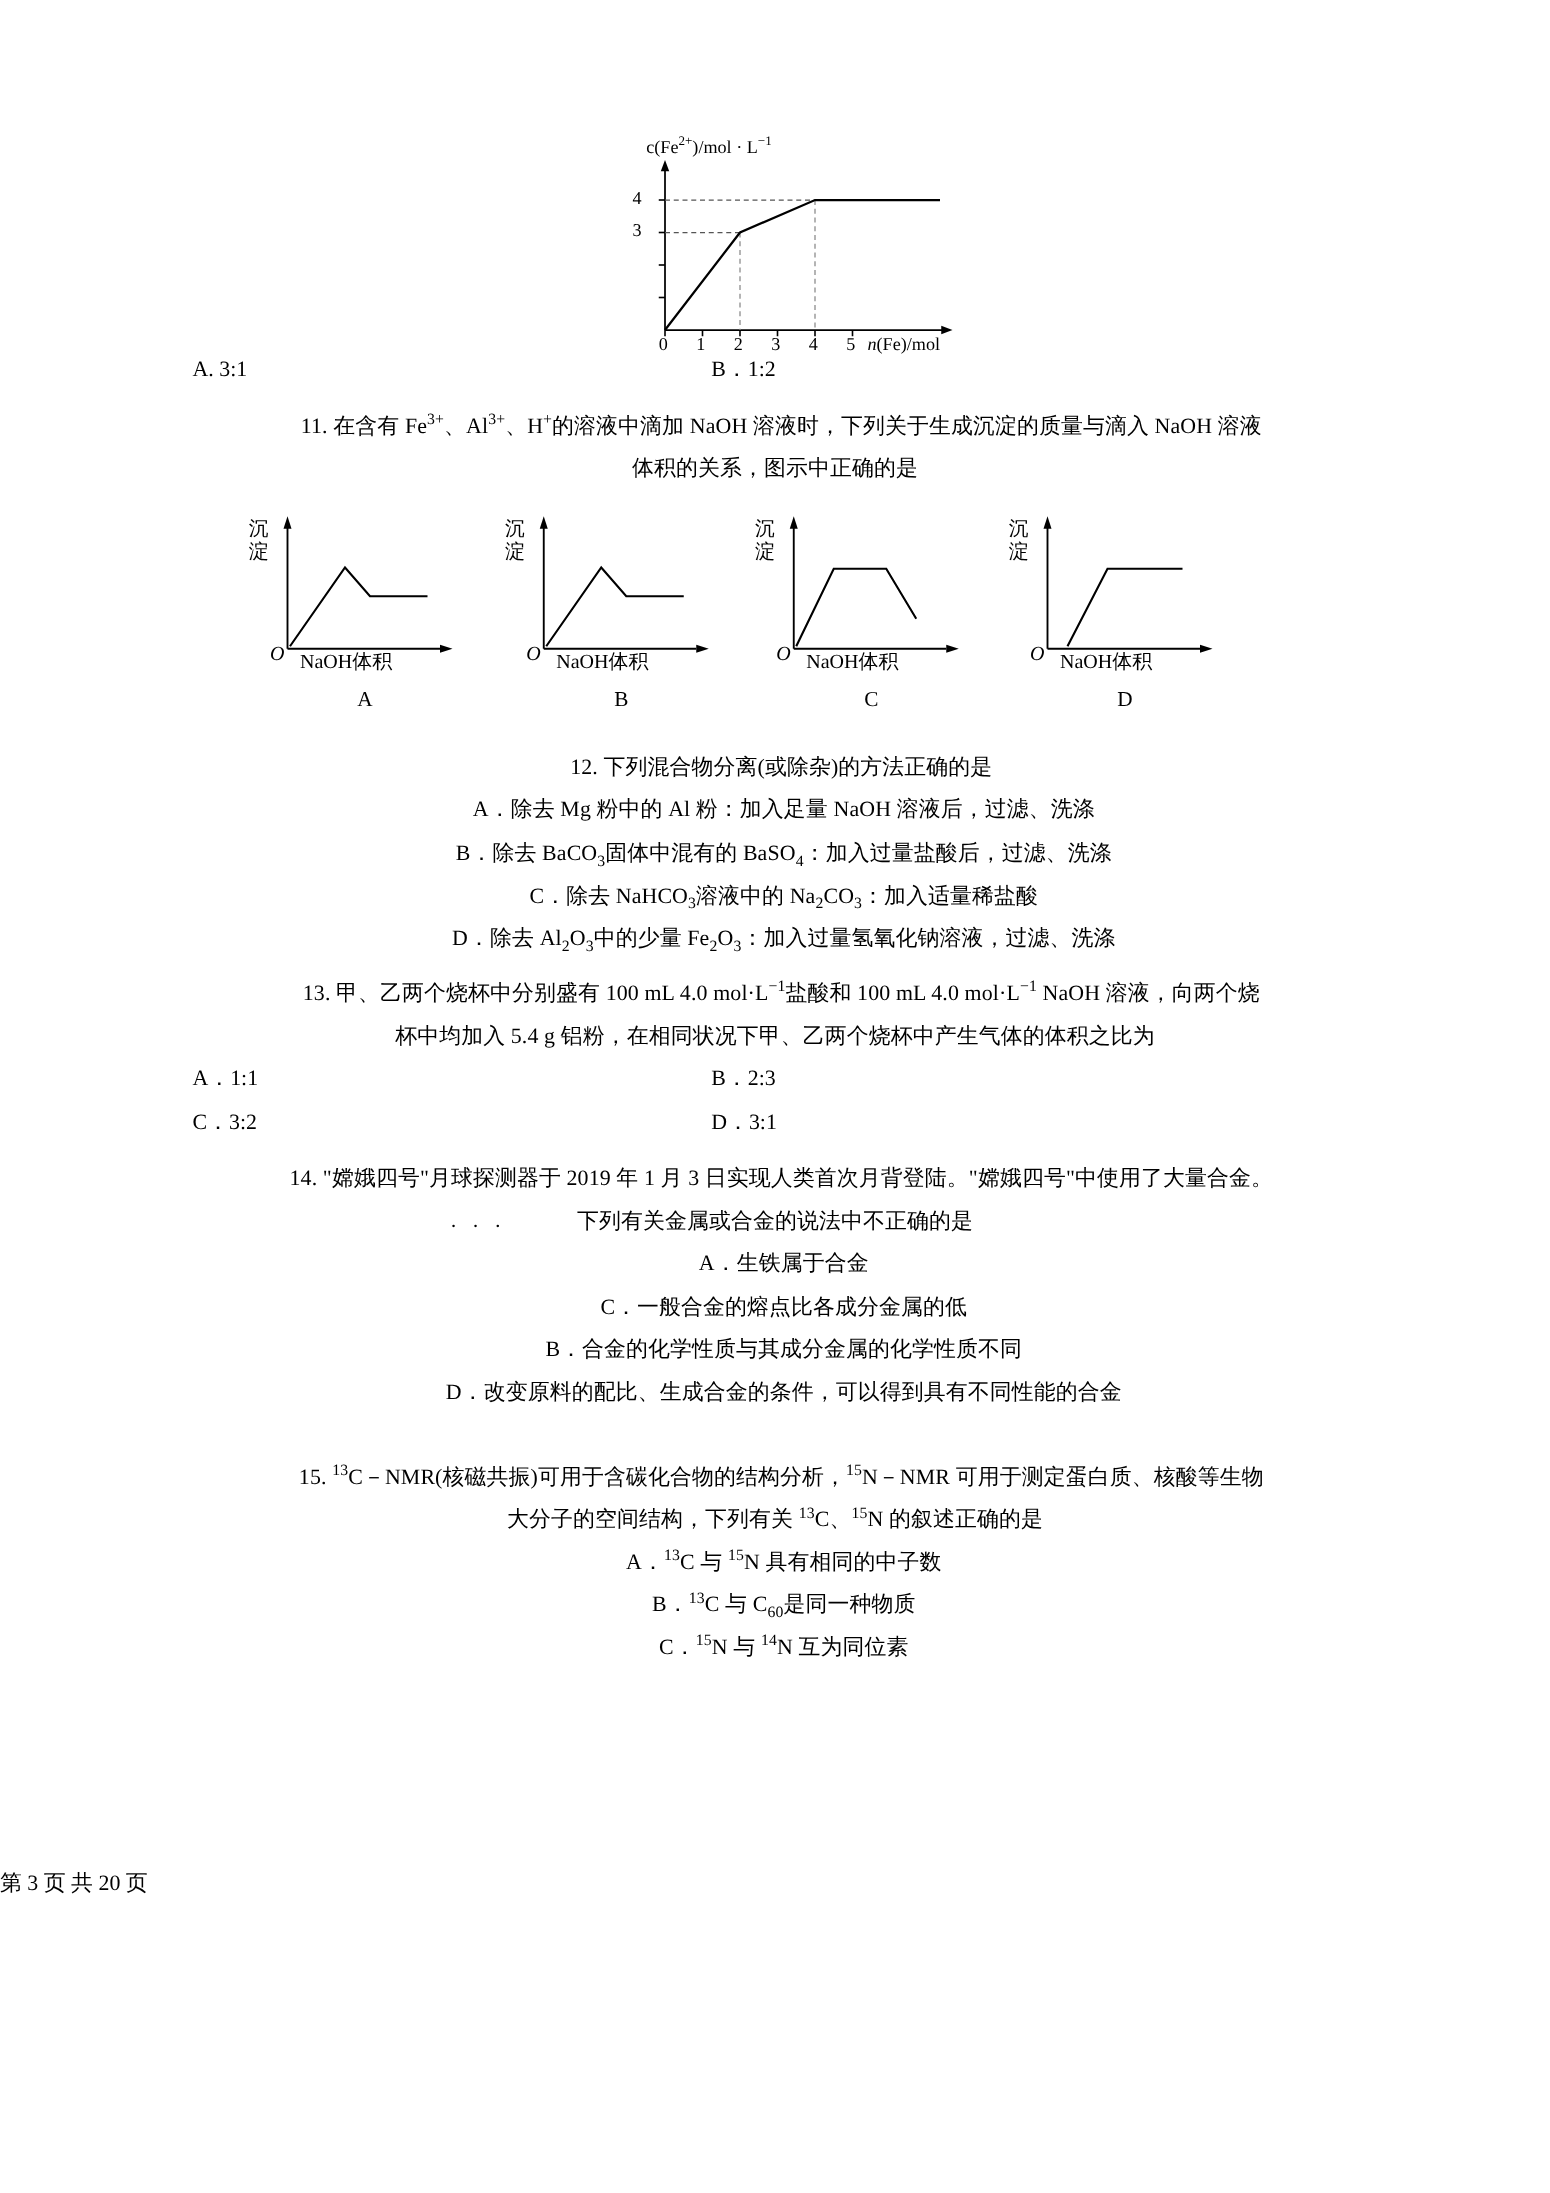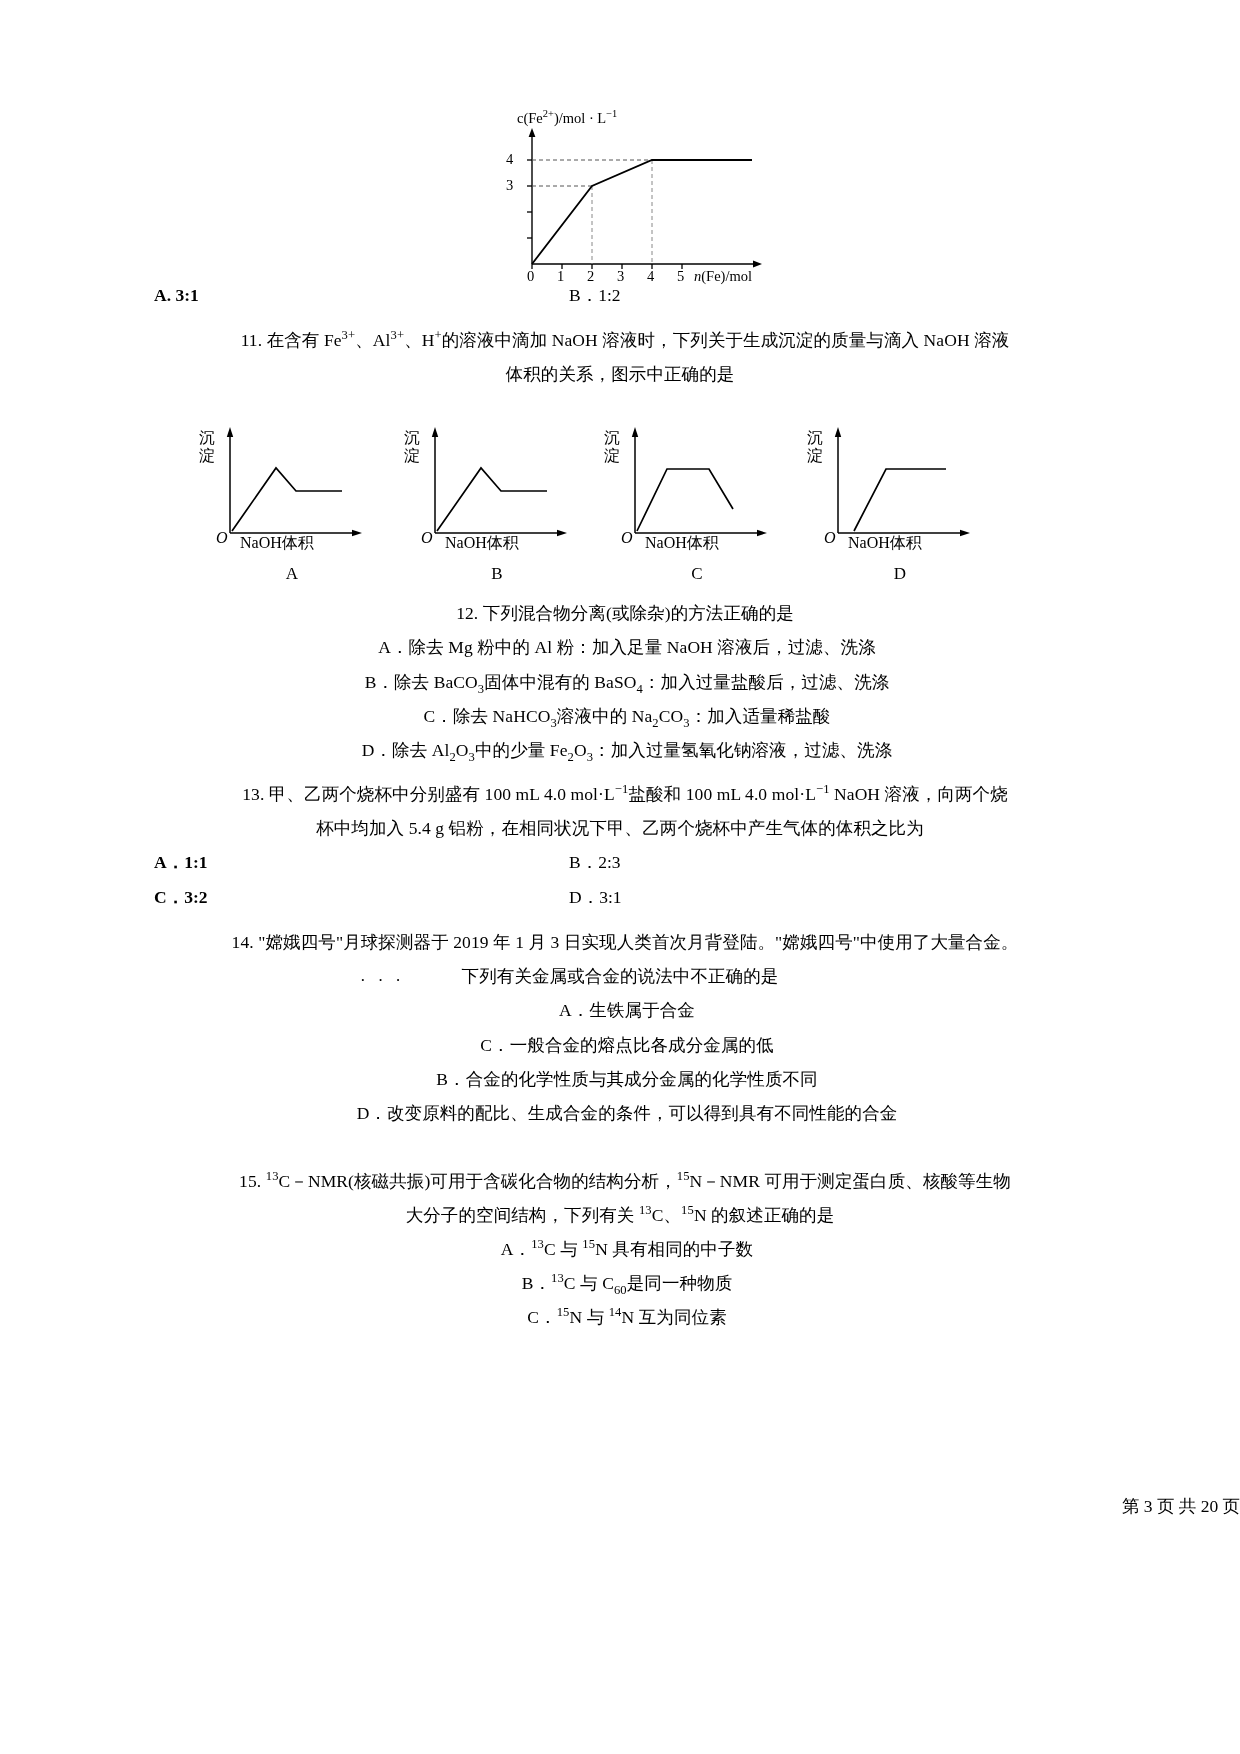--- a/index.html
+++ b/index.html
@@ -56,42 +56,41 @@
   }
   .qhead {
     padding-left: 10px;
   }
   .opt-row {
     display: flex;
     font-size: 17.5px;
     line-height: 2.0;
     padding-left: 22px;
   }
-  .opt-row .c1 { width: 415px; flex: 0 0 415px; font-weight: bold; }
+  .opt-row .c1 { width: 415px; flex: 0 0 415px; }
   .opt-row .c2 { flex: 1 1 auto; }
 
   .sub { font-size: 0.72em; vertical-align: sub; line-height: 0; }
   .sup { font-size: 0.72em; vertical-align: super; line-height: 0; }
 
   .gap-sm { height: 10px; }
   .gap-lg { height: 34px; }
 
   
   .four-graphs {
     position: relative;
     height: 175px;
     margin-top: 16px;
     margin-bottom: 4px;
   }
   .sgraph {
     position: absolute;
     top: 0;
     width: 200px;
     height: 175px;
-    margin-top: 14px;
   }
   .glabel-y {
     position: absolute;
     left: 2px;
     top: 8px;
     width: 26px;
     font-size: 16px;
     line-height: 1.12;
     text-align: center;
     font-family: "Liberation Serif", serif;
@@ -129,21 +128,21 @@
     font-size: 17px;
     letter-spacing: 12px;
   }
 
   
   .footer {
     position: absolute;
     left: 0;
     top: 1482px;
     width: 1240px;
-    text-align: right;
+    text-align: left;
     font-size: 17.5px;
     font-family: "Liberation Serif", serif;
   }
 </style>
 </head>
 <body>
 
 <div class="page">
 
   <div class="content">

